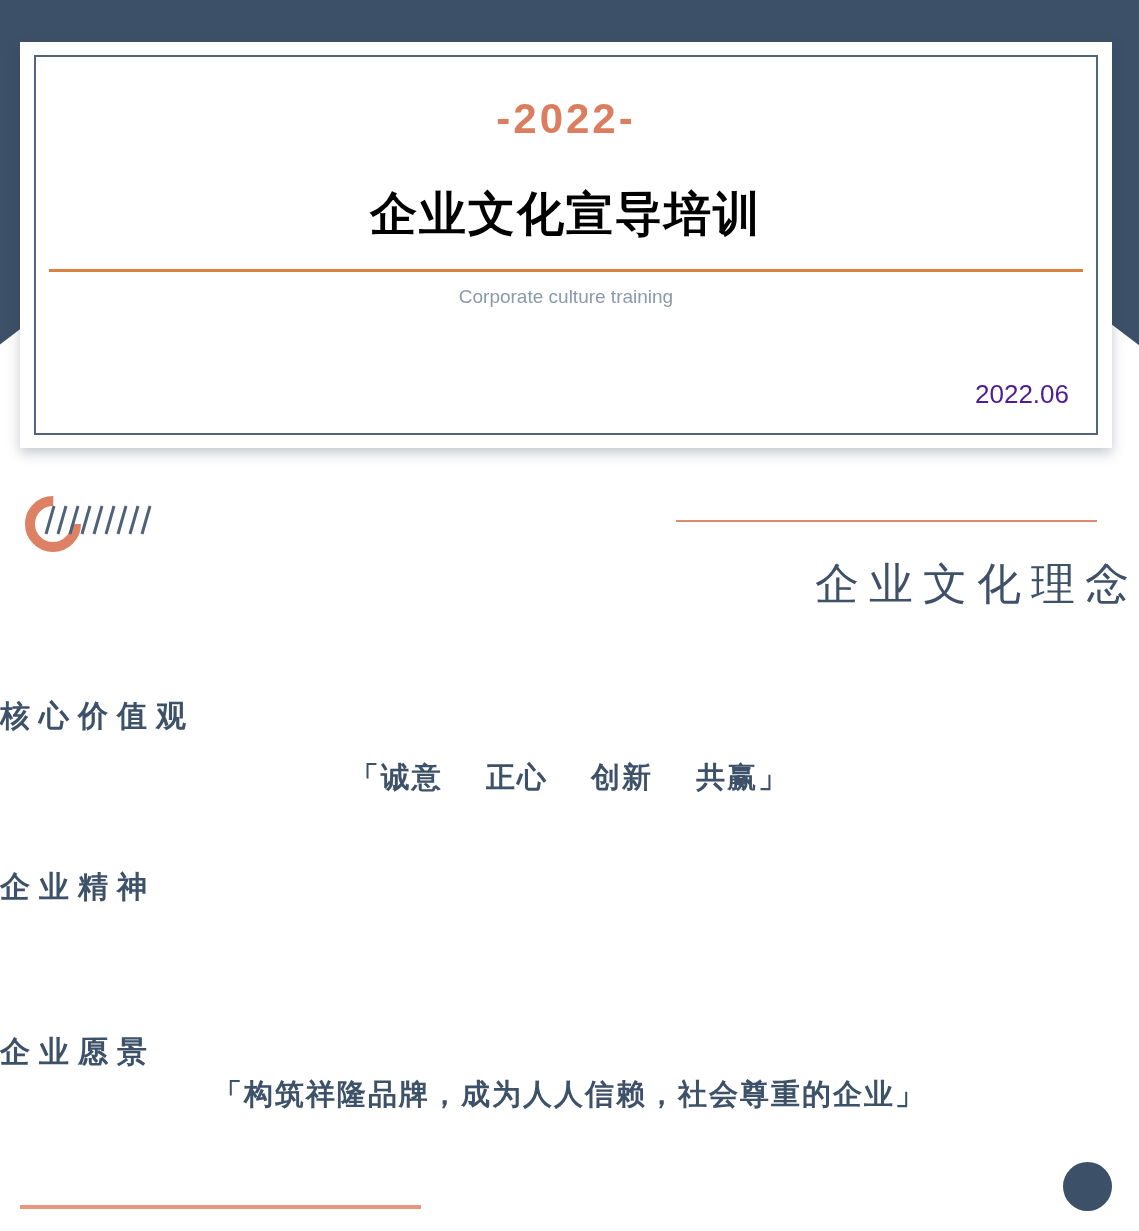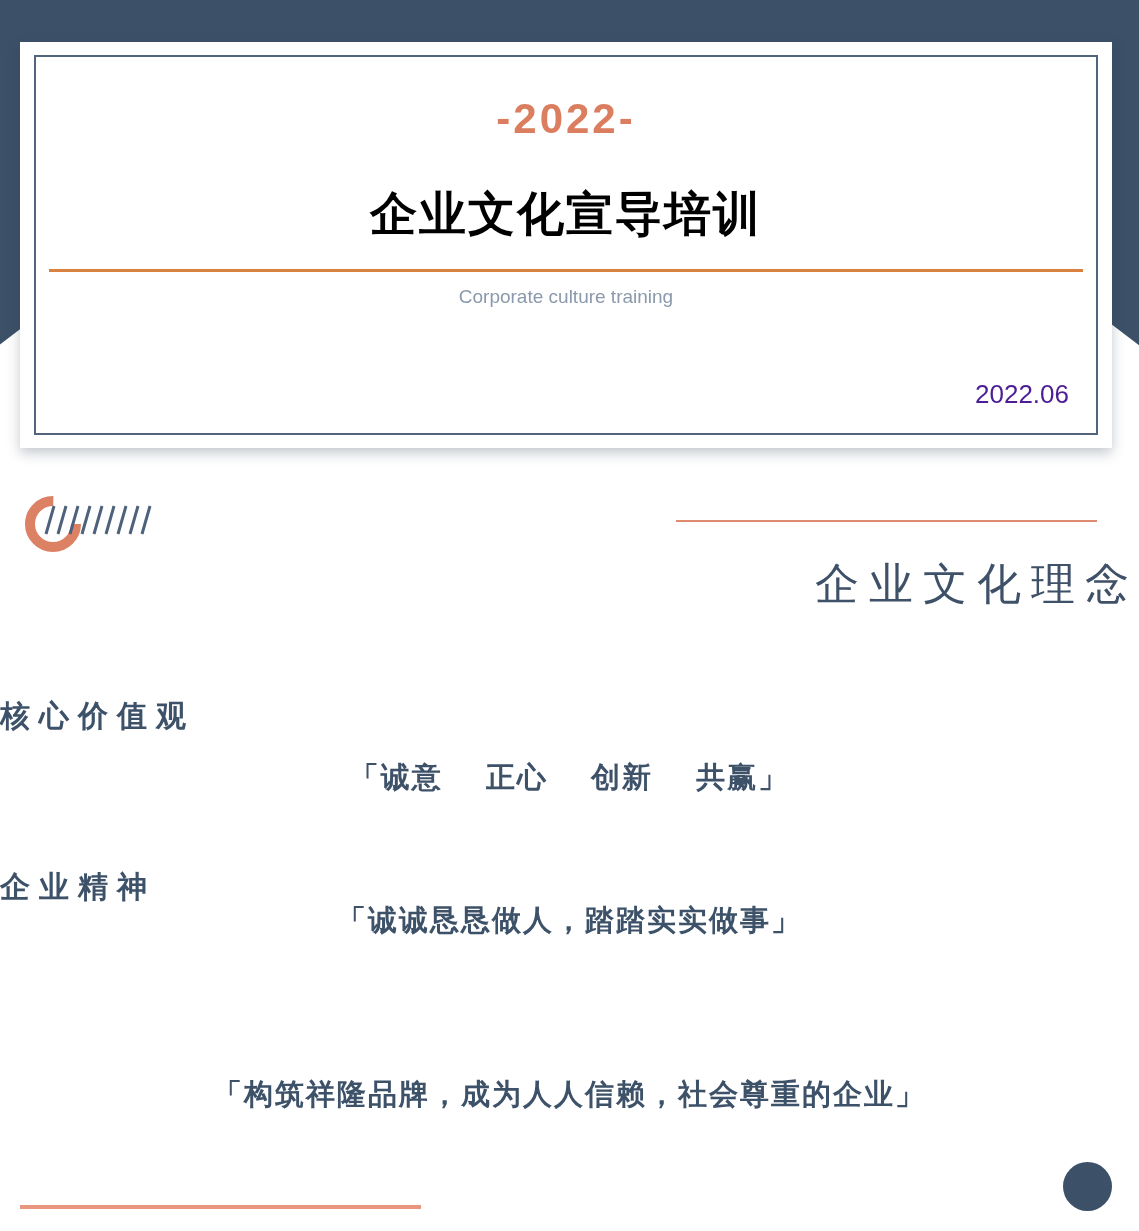--- a/index.html
+++ b/index.html
@@ -210,20 +210,20 @@
   </svg>
 
   <div class="deco-line-right"></div>
 
   <h1 class="section-heading serif">企业文化理念</h1>
 
   <div class="block-label serif label-0">核心价值观</div>
   <div class="block-quote serif quote-0">「诚意　 正心　 创新　 共赢」</div>
 
   <div class="block-label serif label-1">企业精神</div>
-  <div class="block-quote serif quote-1">「诚诚恳恳做人，踏踏实实做事」</div>
-
+
+  <div class="block-label serif label-2">企业愿景</div>
   <div class="block-quote serif quote-2">「构筑祥隆品牌，成为人人信赖，社会尊重的企业」</div>
 
   <div class="deco-line-bottom"></div>
   <div class="deco-circle-bottom"></div>
 
 </div>
 
 </body></html>

